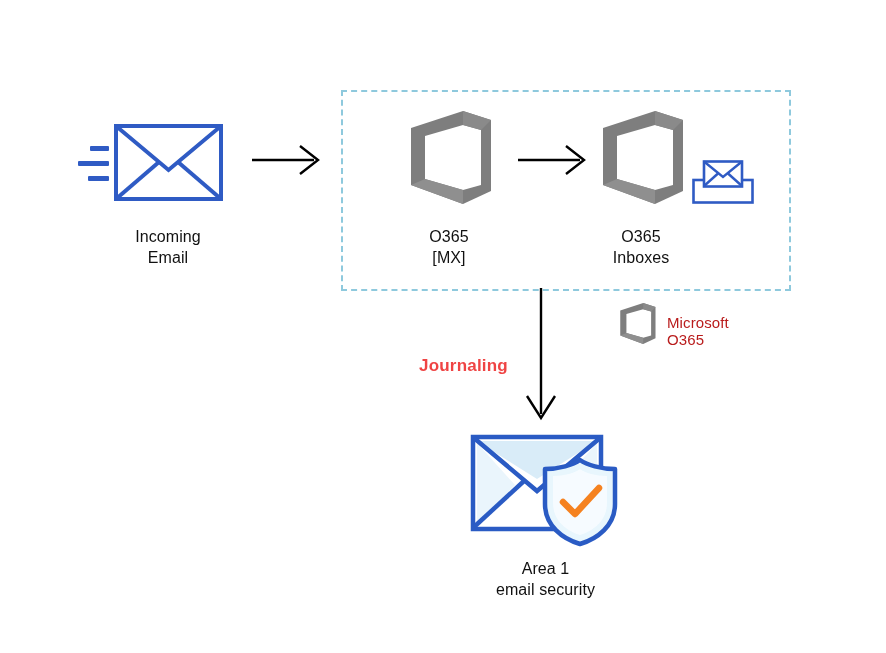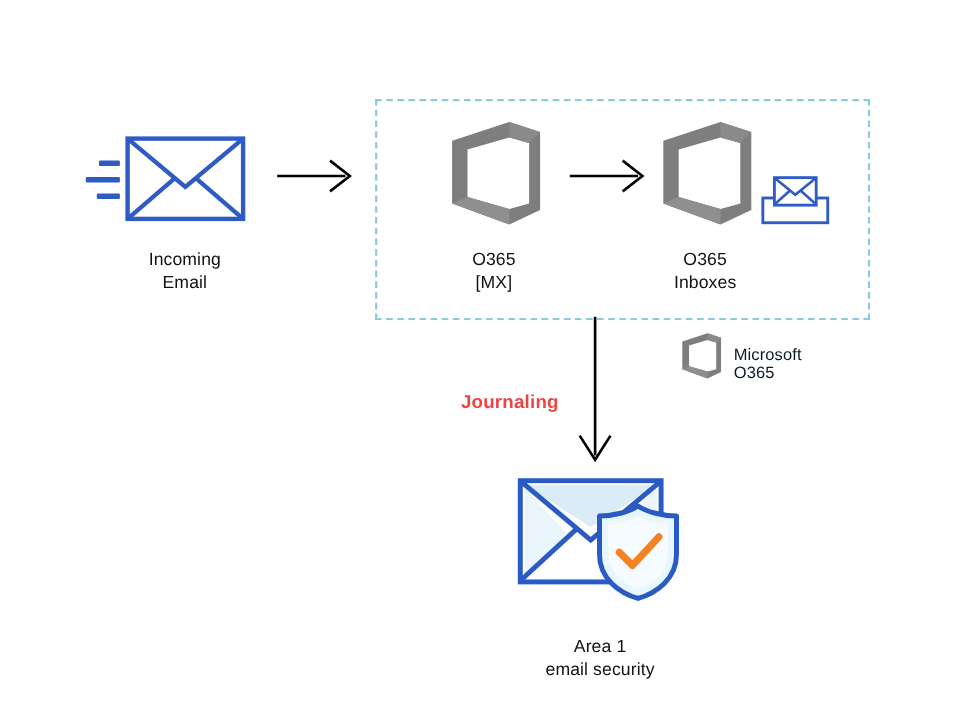--- a/index.html
+++ b/index.html
@@ -35,21 +35,21 @@
   .journaling-label {
     position: absolute;
     font-size: 17px;
     font-weight: bold;
     color: #ef4444;
     letter-spacing: 0.2px;
   }
   .legend-label {
     position: absolute;
     font-size: 15px;
-    color: #0f172a;
+    color: #b91c1c;
     letter-spacing: 0.1px;
   }
 
   
   .dashed-zone {
     position: absolute;
     left: 341px;
     top: 90px;
     width: 450px;
     height: 201px;
@@ -194,16 +194,16 @@
 
       <path d="M112 35 C126 35 140 31 147 26 C154 31 168 35 182 35 L182 70
                C182 92 164 105 147 110 C130 105 112 92 112 70 Z" transform="translate(-37,0) scale(1)" fill="#e8f6fd" stroke="#2a5bc4" stroke-width="4.5" stroke-linejoin="round"></path>
       <path d="M83 42 C94 42 105 39 110 35 C115 39 126 42 137 42 L137 69
                C137 87 123 97 110 101 C97 97 83 87 83 69 Z" fill="#f7fcff" opacity="0.9"></path>
 
       <polyline points="93,68 105,80 129,54" fill="none" stroke="#f58220" stroke-width="6.5" stroke-linecap="round" stroke-linejoin="round"></polyline>
     </svg>
   </div>
 
-  <div class="node-label" style="left:463px; top:558px; width:165px;margin-top:20px;">Area 1
+  <div class="node-label" style="left:463px; top:558px; width:165px;">Area 1
 email security</div>
 
 </div>
 
 </body></html>

